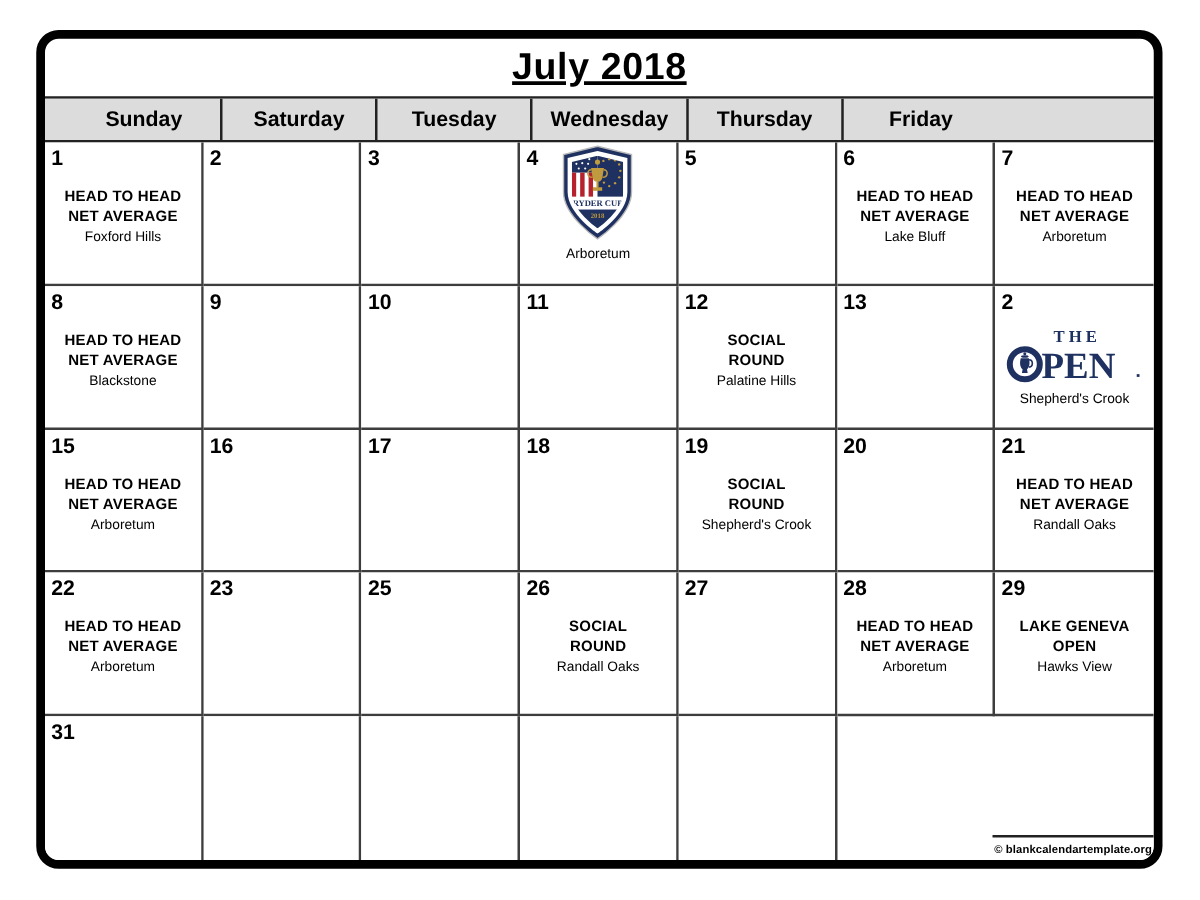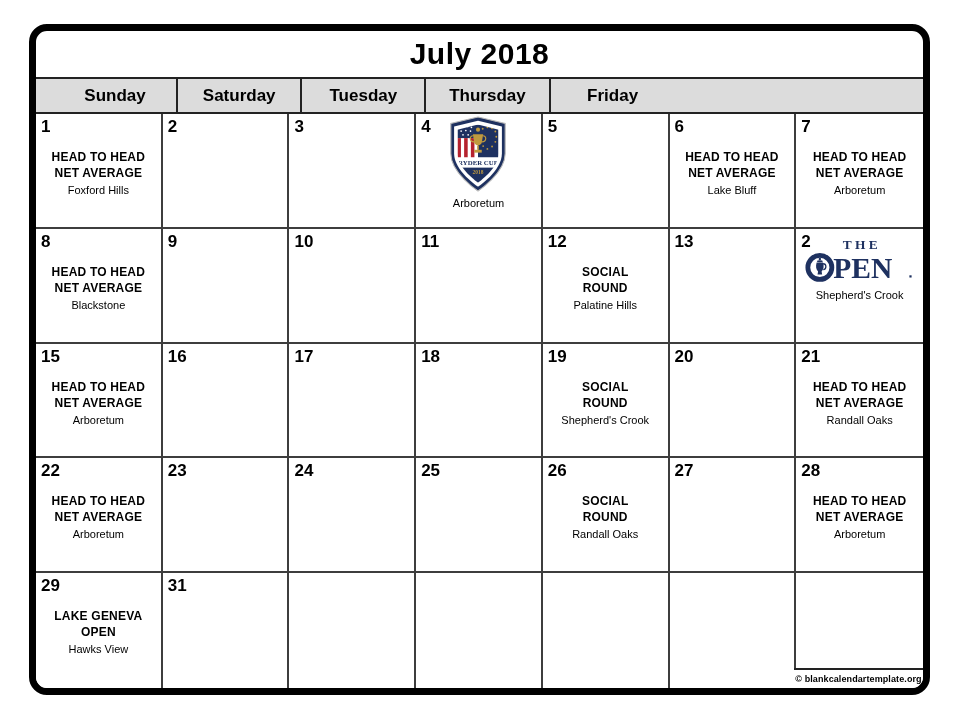--- a/index.html
+++ b/index.html
@@ -10,20 +10,21 @@
   .calendar{
     position:absolute;left:29px;top:24px;width:901px;height:671px;
     box-sizing:border-box;border:7px solid #000;border-radius:18px;
     background:#fff;display:flex;flex-direction:column;overflow:hidden;
     position:absolute;
   }
   .title-row{
     flex:0 0 46px;display:flex;align-items:center;justify-content:center;
     font-size:30px;font-weight:bold;letter-spacing:0.5px;
     border-bottom:2px solid #222;
+    text-decoration:underline;
   }
   .weekday-row{
     flex:0 0 33px;display:grid;grid-template-columns:repeat(7,1fr);
     background:#dcdcdc;border-bottom:2px solid #222;padding-left:18px;
   }
   .weekday{
     display:flex;align-items:center;justify-content:center;
     font-weight:bold;font-size:17px;border-right:2px solid #222;
   }
   .weekday:last-child{border-right:none;}
@@ -38,40 +39,41 @@
   .cell:nth-child(7n){border-right:none;}
   .cell:nth-child(n+29){border-bottom:none;}
   .num{font-size:17px;font-weight:bold;line-height:21px;}
   .ev{margin-top:12px;text-align:center;}
   .ev-line{font-size:12px;font-weight:bold;line-height:16px;letter-spacing:0.2px;}
   .loc{font-size:11px;font-weight:normal;line-height:15px;margin-top:2px;text-align:center;}
   .logo-block{
     position:absolute;left:0;right:0;top:2px;
     display:flex;flex-direction:column;align-items:center;
   }
-  .logo-block.open{top:8px;}
+  .logo-block.open{top:32px;}
   .logo-block .loc{margin-top:3px;}
   .watermark{
     position:absolute;right:0;bottom:0;width:129px;height:18px;
     border-top:2px solid #222;background:#fff;
     display:flex;align-items:center;justify-content:center;
     font-size:9px;font-weight:bold;letter-spacing:0.1px;text-align:right;
   }
 </style>
 </head>
 <body>
 
 <div class="calendar">
 
   <div class="title-row">July 2018</div>
 
   <div class="weekday-row">
     <div class="weekday">Sunday</div>
     <div class="weekday">Saturday</div>
     <div class="weekday">Tuesday</div>
+    <div class="weekday">Wednesday</div>
     <div class="weekday">Thursday</div>
     <div class="weekday">Friday</div>
   </div>
 
   <div class="grid">
 
     <div class="cell">
       <div class="num">1</div>
       <div class="ev">
         <div class="ev-line">HEAD TO HEAD</div>
@@ -249,23 +251,20 @@
       <div class="ev">
         <div class="ev-line">HEAD TO HEAD</div>
         <div class="ev-line">NET AVERAGE</div>
         <div class="loc">Arboretum</div>
       </div>
     </div>
     <div class="cell">
       <div class="num">23</div>
     </div>
     <div class="cell">
-      <div class="num">24</div>
-    </div>
-    <div class="cell">
       <div class="num">25</div>
     </div>
     <div class="cell">
       <div class="num">26</div>
       <div class="ev">
         <div class="ev-line">SOCIAL</div>
         <div class="ev-line">ROUND</div>
         <div class="loc">Randall Oaks</div>
       </div>
     </div>

